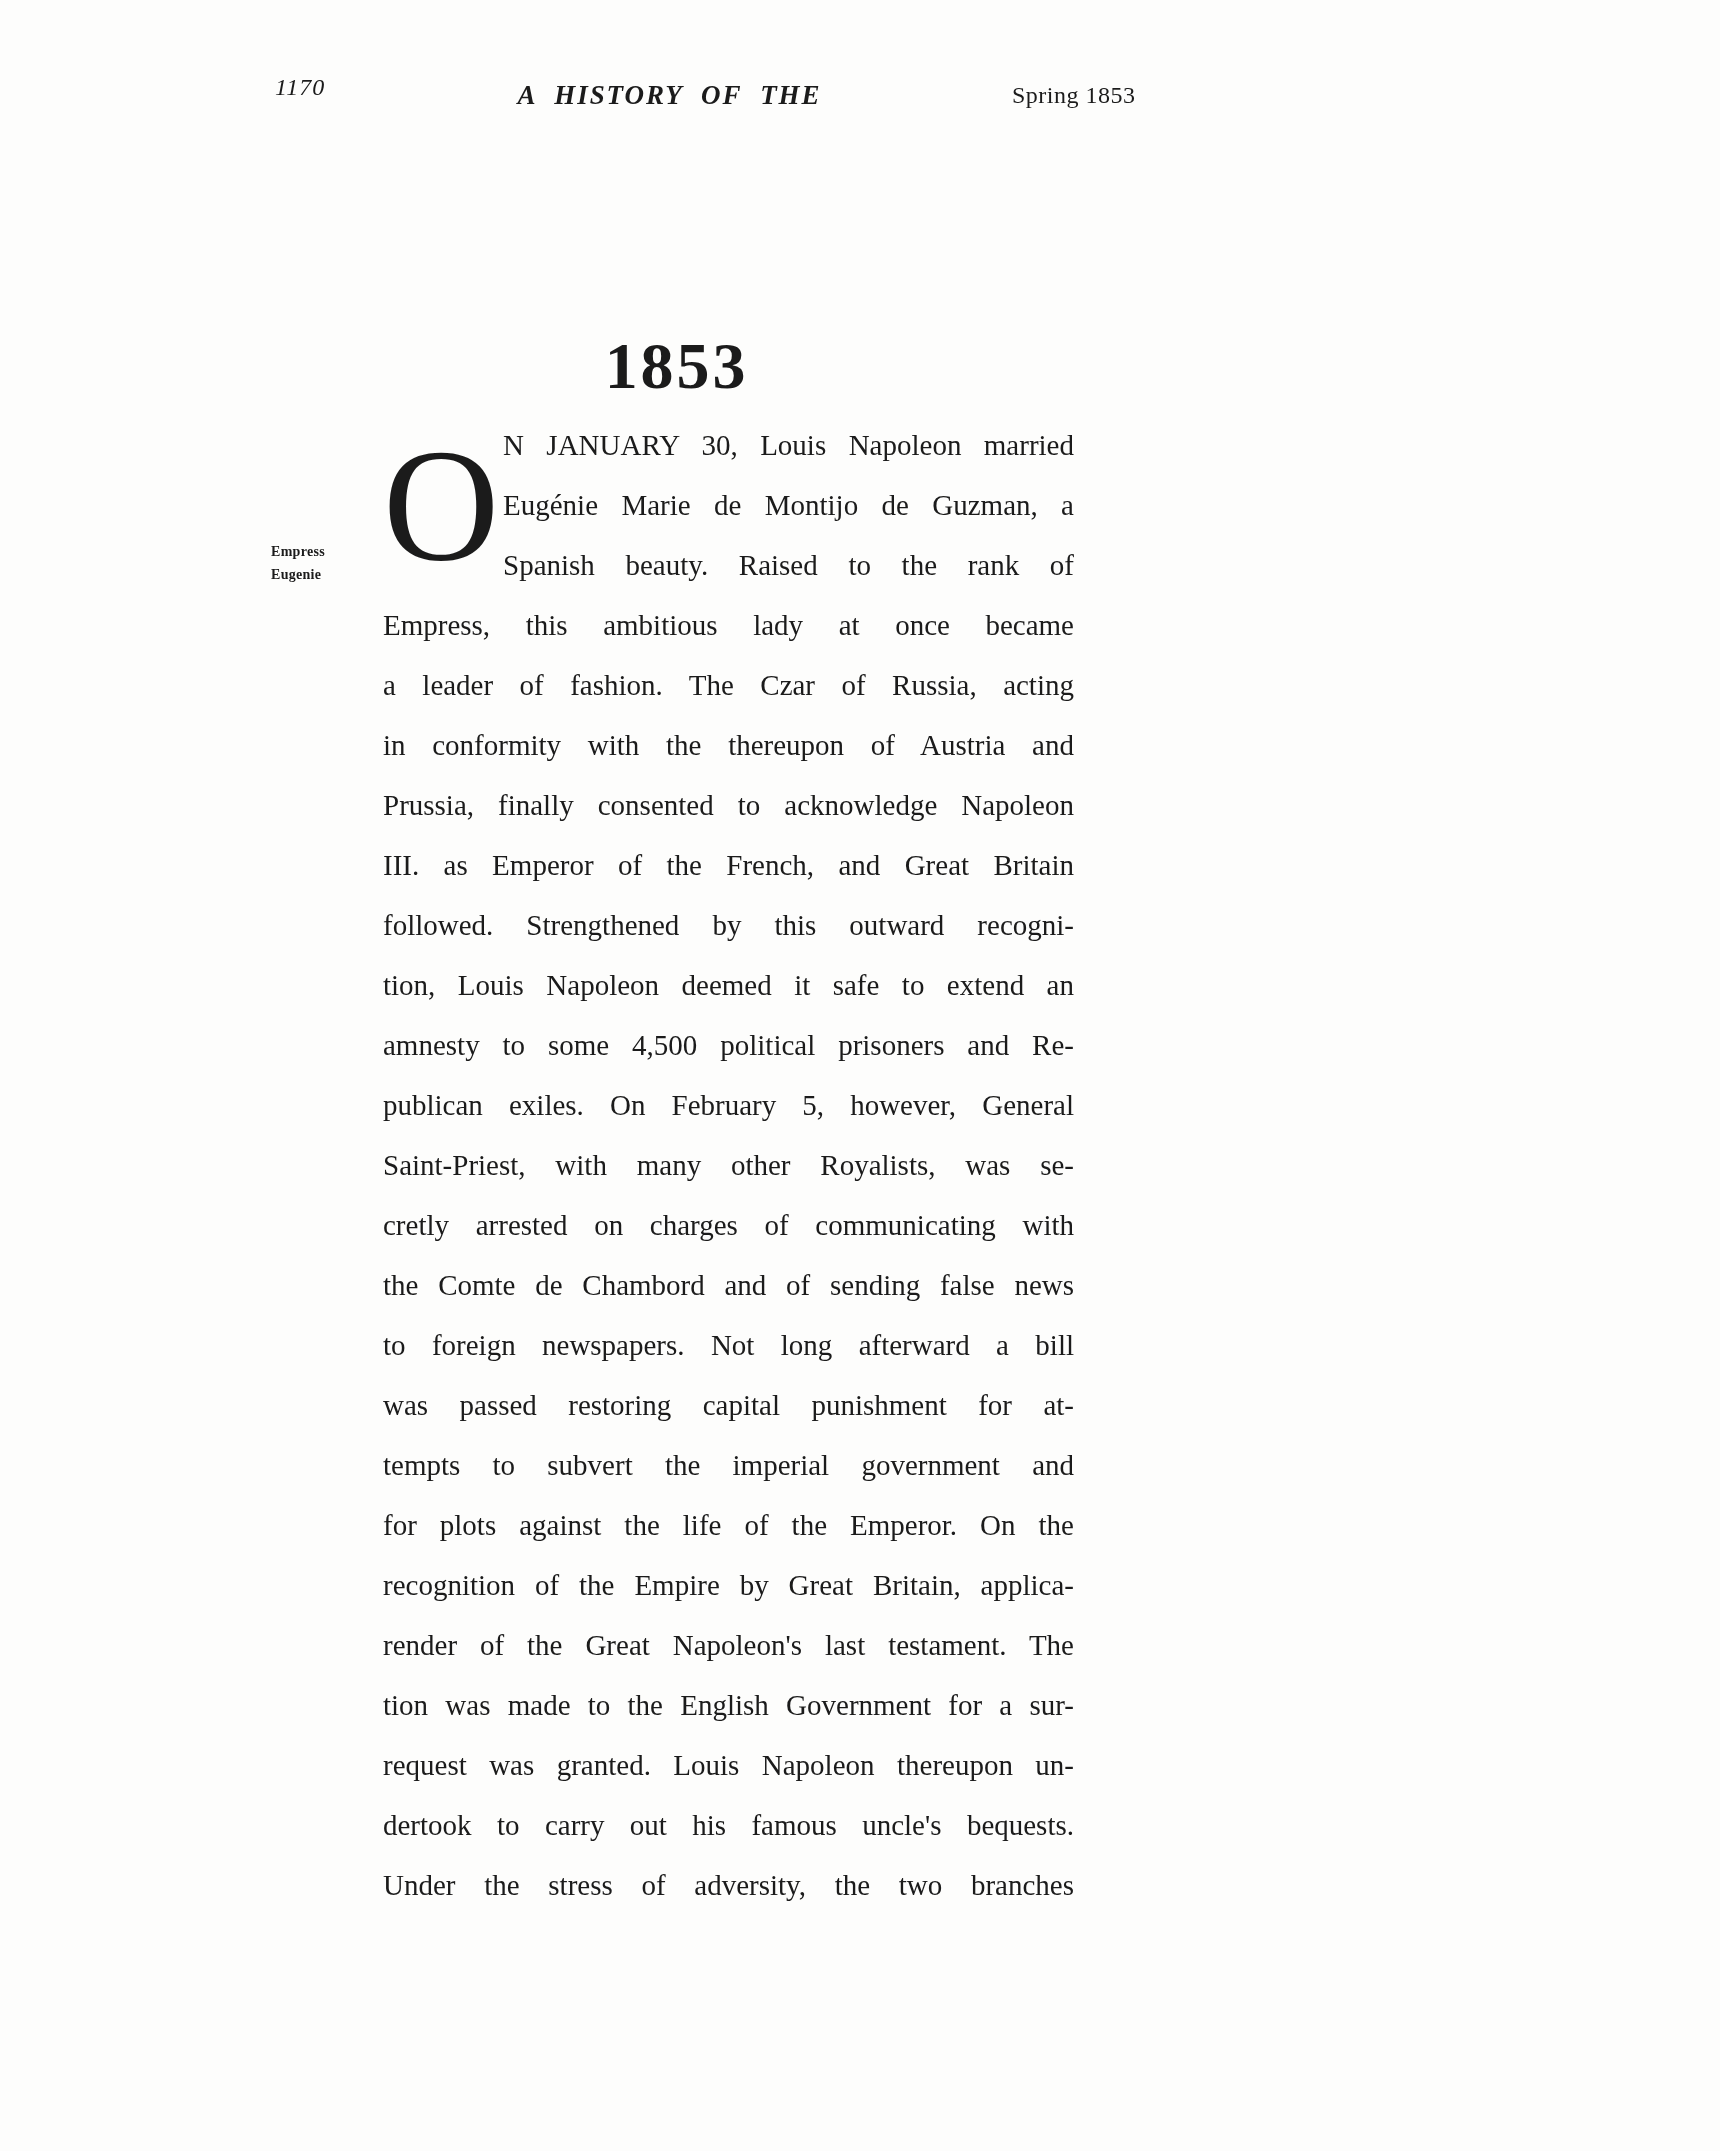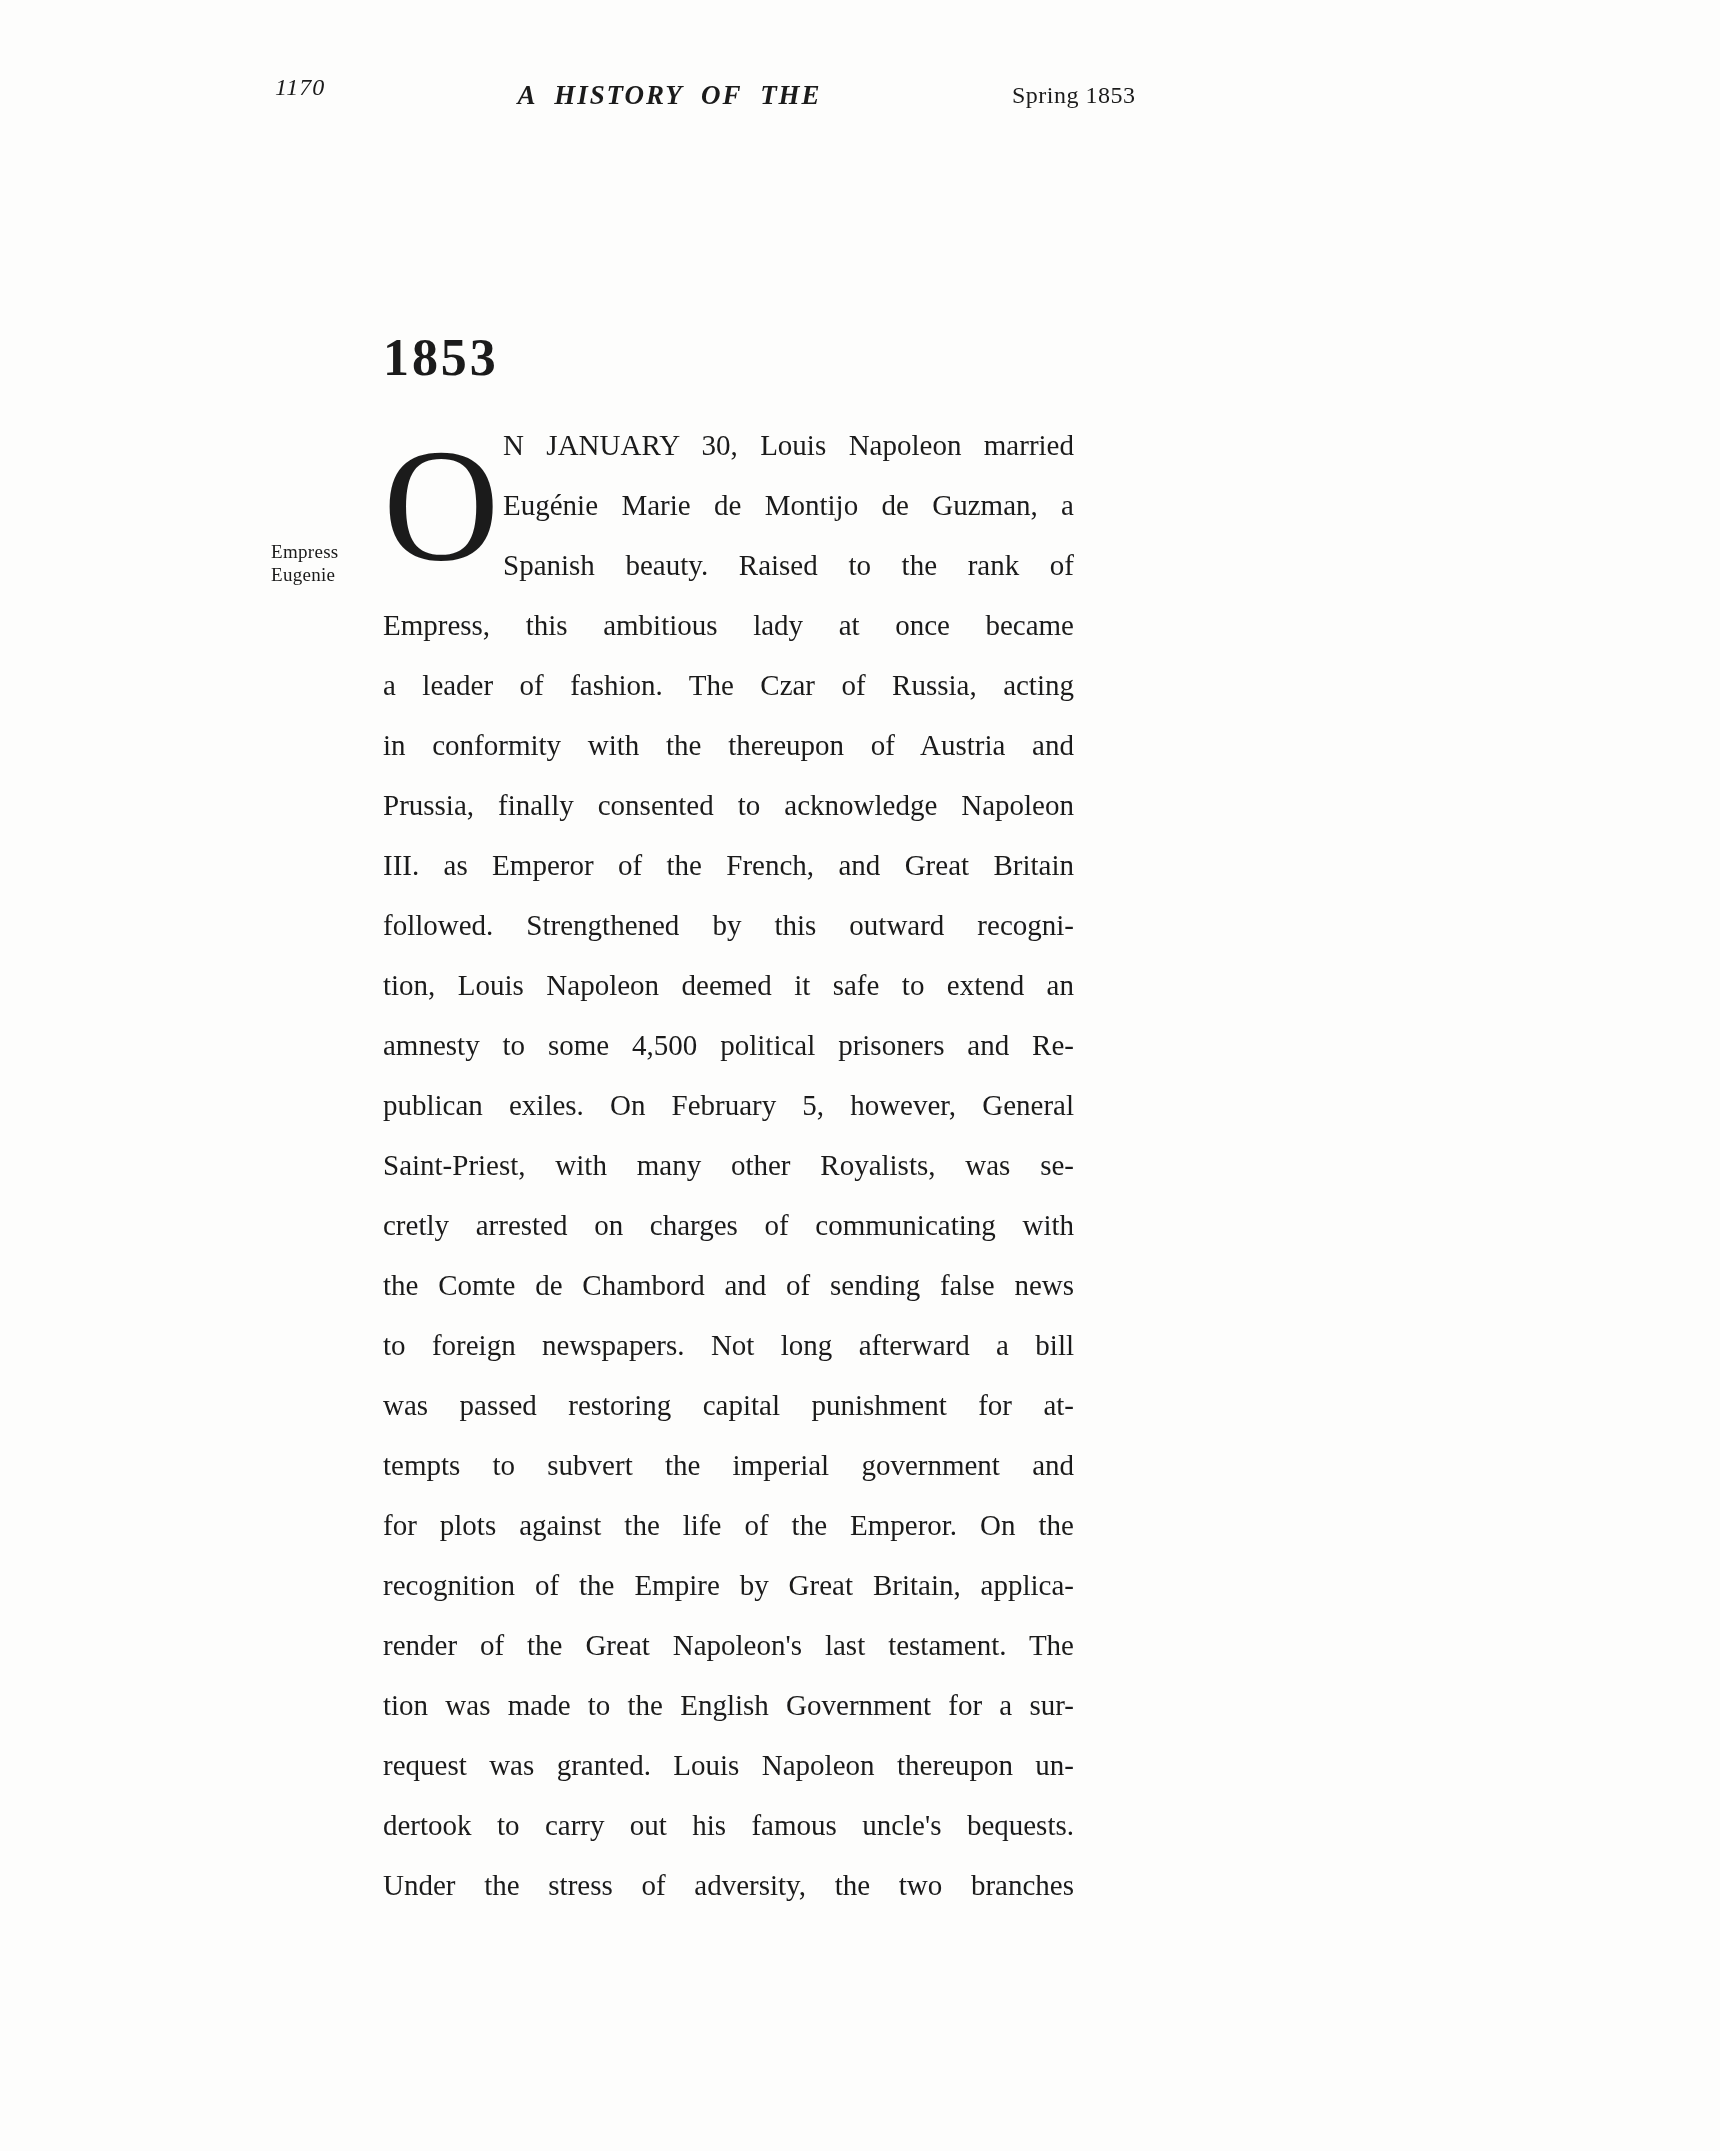--- a/index.html
+++ b/index.html
@@ -40,32 +40,34 @@
     font-size: 24px;
     letter-spacing: 0.5px;
   }
 
   
   .chapter-year {
     position: absolute;
     left: 383px; top: 328px;
     width: 587px;
     margin: 0;
-    font-size: 52px;
+    text-align: center;
+    font-size: 66px;
     font-weight: bold;
     letter-spacing: 2.9px;
   }
 
   
   .margin-note {
     position: absolute;
     left: 271px; top: 540px;
-    font-size: 19px;
+    font-size: 14px;
     line-height: 23px;
     letter-spacing: 0.3px;
+    font-weight: bold;
   }
 
   
   .body-block {
     position: absolute;
     left: 383px; top: 415px;
     width: 691px;
     font-size: 29px;
     line-height: 60px;
   }

